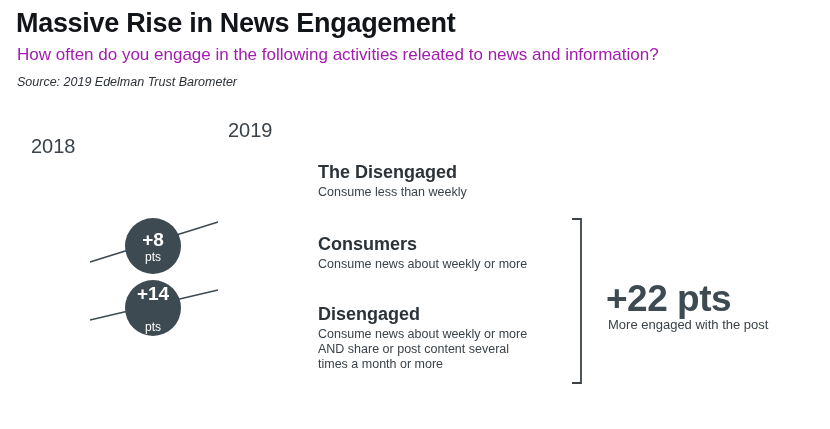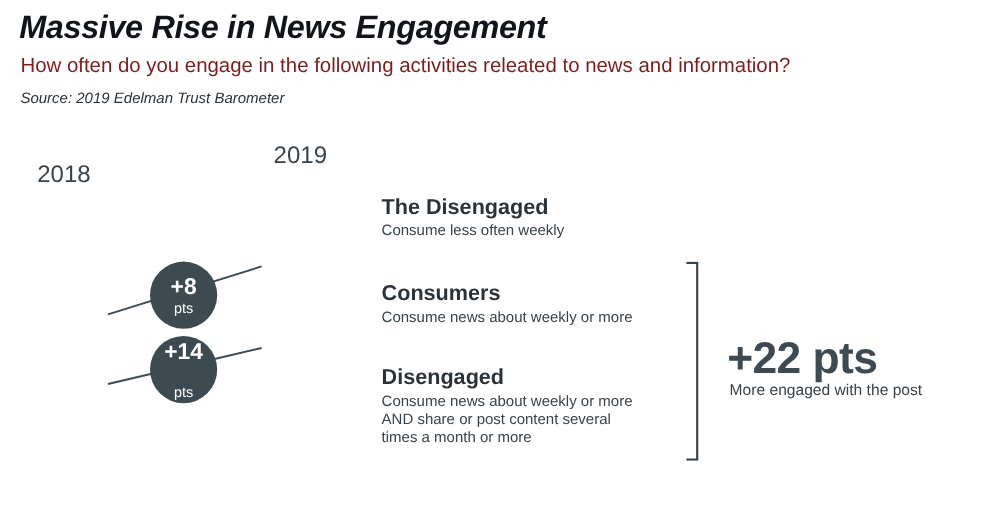--- a/index.html
+++ b/index.html
@@ -20,29 +20,28 @@
   
   .title {
     position: absolute;
     left: 16px;
     top: 8px;
     font-size: 27px;
     font-weight: bold;
     letter-spacing: -0.3px;
     color: #111418;
     white-space: nowrap;
-    font-style: italic;
   }
   .subtitle {
     position: absolute;
     left: 17px;
     top: 45px;
     font-size: 17px;
     font-weight: normal;
-    color: #7f1d1d;
+    color: #a21caf;
     white-space: nowrap;
   }
   .source {
     position: absolute;
     left: 17px;
     top: 75px;
     font-size: 12.5px;
     font-style: italic;
     color: #2b3238;
     white-space: nowrap;
@@ -188,21 +187,21 @@
     <span class="badge-value">+8</span>
     <span class="badge-unit">pts</span>
   </div>
   <div class="badge badge-2">
     <span class="badge-value">+14</span>
     <span class="badge-unit">pts</span>
   </div>
 
   <div class="legend-group lg-1">
     <p class="legend-title">The Disengaged</p>
-    <p class="legend-desc">Consume less often weekly</p>
+    <p class="legend-desc">Consume less than weekly</p>
   </div>
   <div class="legend-group lg-2">
     <p class="legend-title">Consumers</p>
     <p class="legend-desc">Consume news about weekly or more</p>
   </div>
   <div class="legend-group lg-3">
     <p class="legend-title">Disengaged</p>
     <p class="legend-desc">Consume news about weekly or more
 AND share or post content several
 times a month or more</p>

